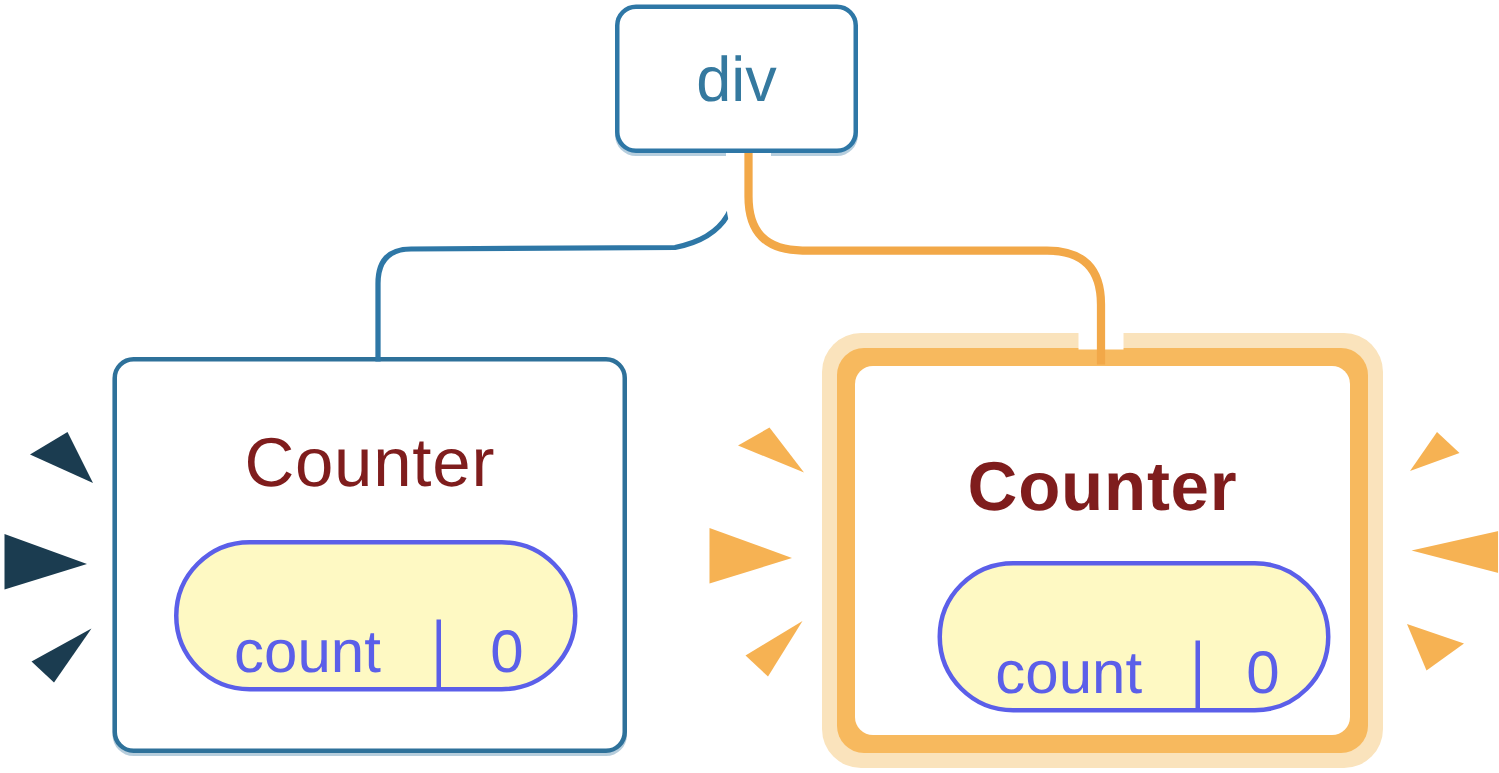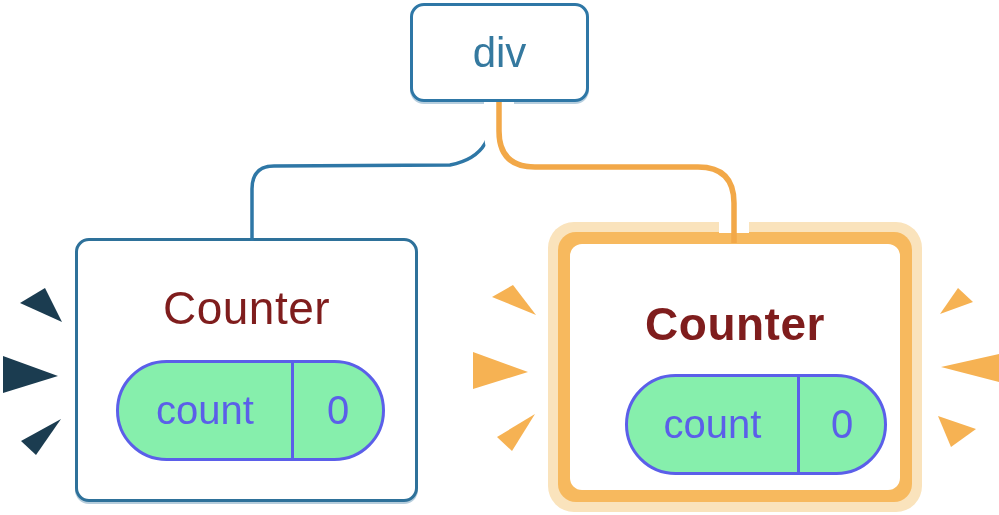--- a/index.html
+++ b/index.html
@@ -12,21 +12,21 @@
   }
   
   .node{
     position:absolute;
     background:#ffffff;
     border:3px solid #2E77A6;
     border-radius:14px;
     box-sizing:border-box;
   }
   .div-box{
-    left:410px;top:3px;width:179px;height:99px;
+    left:410px;top:3px;width:162px;height:99px;
     display:flex;align-items:center;justify-content:center;
     box-shadow:0 2px 0 rgba(46,115,160,.35);
     z-index:1;
   }
   .div-label{font-size:42px;color:#35799F;line-height:1;}
   .left-box{
     left:75px;top:238px;width:343px;height:264px;
     border-color:#2E719A;
     box-shadow:0 2px 0 rgba(46,113,154,.35);
     z-index:1;
@@ -50,23 +50,24 @@
     background:#ffffff;border-radius:12px;
   }
   .right-title{top:58px;font-weight:700;}
   
   .pill{
     position:absolute;
     border:3px solid #5B5FE9;
     border-radius:52px;
     box-sizing:border-box;
     display:flex;
-    background:#86efac;
+    background:#fef9c3;
     color:#5B5FE9;
     font-size:40px;
+    align-items:flex-end;
   }
   .pill-left{left:38px;top:119px;width:269px;height:101px;}
   .pill-right{left:55px;top:130px;width:262px;height:101px;}
   .pill-key{
     display:flex;align-items:center;justify-content:center;
     border-right:3px solid #5B5FE9;
     box-sizing:border-box;
   }
   .pill-left .pill-key{width:175px;}
   .pill-right .pill-key{width:172px;}

